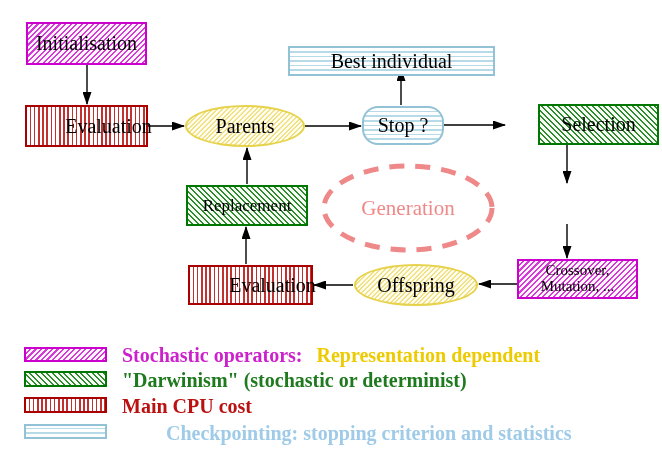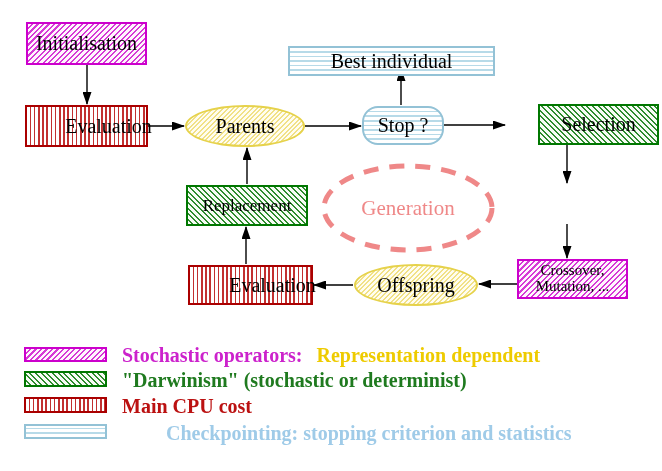--- a/index.html
+++ b/index.html
@@ -109,21 +109,21 @@
 
   <div class="node ellipse-yellow fs20" style="left:185px; top:105px; width:120px; height:42px;">Parents</div>
 
   <div class="node stripe-cyan fs20" style="left:288px; top:46px; width:207px; height:30px;">Best individual</div>
 
   <div class="node stripe-cyan rounded fs20" style="left:362px; top:106px; width:82px; height:39px;">Stop ?</div>
 
   <div class="node hatch-green fs20" style="left:506px; top:104px; width:121px; height:41px;margin-left:32px;">Selection</div>
 
 
-  <div class="node hatch-magenta fs15" style="left:517px; top:259px; width:111px; height:40px; flex-direction:column;text-align:right;">
+  <div class="node hatch-magenta fs15" style="left:517px; top:259px; width:121px; height:40px; flex-direction:column;text-align:right;">
     <div>Crossover,</div>
     <div>Mutation, ...</div>
   </div>
 
   <div class="node ellipse-yellow fs20" style="left:354px; top:264px; width:124px; height:42px;">Offspring</div>
 
   <div class="node stripe-red fs20" style="left:188px; top:265px; width:125px; height:40px;">Evaluation</div>
 
   <div class="node hatch-green fs17" style="left:186px; top:185px; width:122px; height:41px;">Replacement</div>
 

